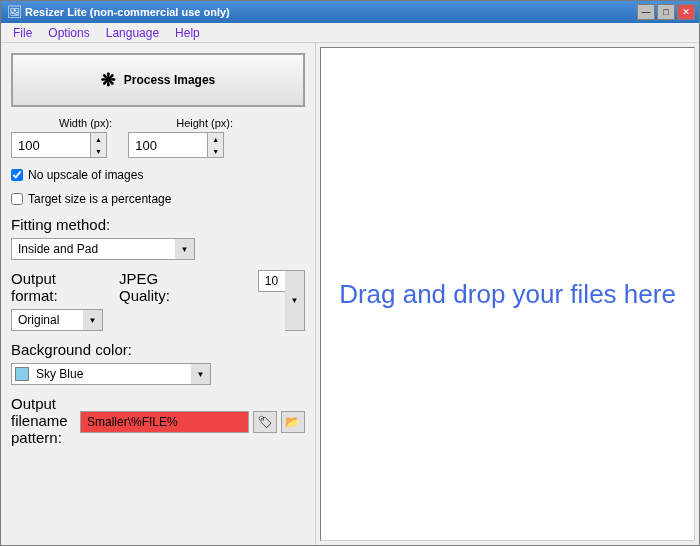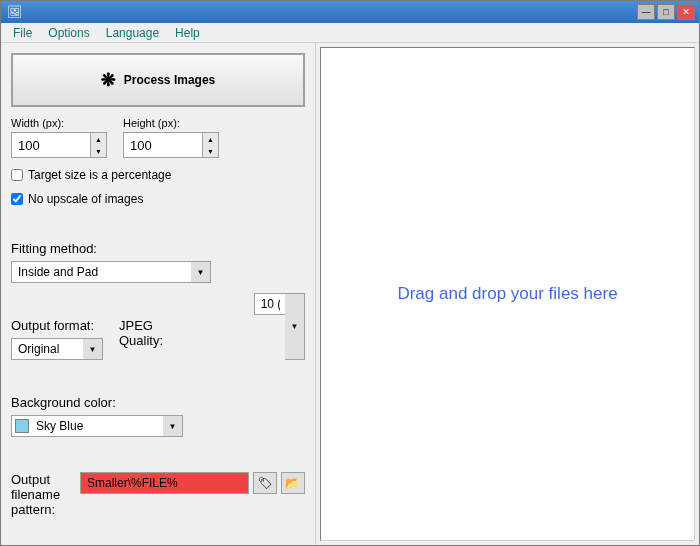--- a/index.html
+++ b/index.html
@@ -83,21 +83,21 @@
       display: flex;
       align-items: center;
       padding: 0 4px;
       border-bottom: 1px solid #d0d0d0;
       flex-shrink: 0;
     }
 
     .menu-item {
       padding: 2px 8px;
       cursor: pointer;
-      color: #0f766e;
+      color: #6d28d9;
     }
 
     .content-area {
       display: flex;
       flex: 1;
       overflow: hidden;
     }
 
     .left-panel {
       width: 315px;
@@ -115,21 +115,21 @@
       background: white;
       display: flex;
       align-items: center;
       justify-content: center;
       border: 1px inset #d0d0d0;
       margin: 4px;
     }
 
     .drop-text {
       color: #4169e1;
-      font-size: 17px;
+      font-size: 26px;
       font-weight: normal;
       text-align: center;
     }
 
     .process-btn {
       background: linear-gradient(to bottom, #f8f8f8, #e0e0e0);
       border: 2px solid #a0a0a0;
       padding: 14px 20px;
       cursor: pointer;
       display: flex;
@@ -153,20 +153,21 @@
 
     .field-group {
       display: flex;
       flex-direction: column;
       gap: 3px;
     }
 
     .field-label {
       color: #000;
       font-size: 11px;
+      margin-left: 48px;
     }
 
     .spinner-container {
       display: flex;
       align-items: stretch;
       border-radius: 12px;
     }
 
     .spinner-input {
       width: 80px;
@@ -204,23 +205,22 @@
       gap: 5px;
     }
 
     .checkbox-row input[type="checkbox"] {
       width: 12px;
       height: 12px;
     }
 
     .section-label {
       color: #000;
-      font-size: 13px;
+      font-size: 15px;
       margin-bottom: 2px;
-      margin-top: 25px;
     }
 
     .dropdown-container {
       position: relative;
     }
 
     .dropdown {
       appearance: none;
       -webkit-appearance: none;
       background: white;
@@ -241,21 +241,21 @@
       border: 1px solid #a0a0a0;
       border-left: none;
       display: flex;
       align-items: center;
       justify-content: center;
       pointer-events: none;
       font-size: 8px;
     }
 
     .fitting-dropdown {
-      width: 200px;
+      width: 184px;
     }
 
     .inline-row {
       display: flex;
       gap: 16px;
     }
 
     .output-format-group {
       display: flex;
       flex-direction: column;
@@ -315,20 +315,21 @@
     }
   </style>
 </head>
 <body>
 
 <div class="window">
 
   <div class="title-bar">
     <div class="title-bar-left">
       <span class="title-icon">🖼</span>
+      <span class="title-text">Resizer Lite (non-commercial use only)</span>
     </div>
     <div class="title-controls">
       <button class="title-btn">—</button>
       <button class="title-btn">□</button>
       <button class="title-btn close">✕</button>
     </div>
   </div>
 
   <div class="menu-bar">
     <span class="menu-item">File</span>
@@ -363,26 +364,26 @@
             <input class="spinner-input" type="text" value="100" style="">
             <div class="spinner-btns">
               <button class="spinner-btn">▲</button>
               <button class="spinner-btn">▼</button>
             </div>
           </div>
         </div>
       </div>
 
       <div class="checkbox-row">
+        <input type="checkbox" checked="" style="">
+        <label>No upscale of images</label>
+      </div>
+      <div class="checkbox-row">
         <input type="checkbox" style="">
         <label>Target size is a percentage</label>
-      </div>
-      <div class="checkbox-row">
-        <input type="checkbox" checked="" style="">
-        <label>No upscale of images</label>
       </div>
 
       <div class="field-group">
         <label class="section-label">Fitting method:</label>
         <div class="dropdown-container fitting-dropdown">
           <select class="dropdown">
             <option>Inside and Pad</option>
             <option>Stretch</option>
             <option>Crop</option>
             <option>Inside</option>
@@ -418,21 +419,21 @@
               <option>6</option>
               <option>5</option>
             </select>
             <div class="dropdown-arrow">▼</div>
           </div>
         </div>
       </div>
 
       <div class="bg-color-group field-group">
         <label class="section-label">Background color:</label>
-        <div class="dropdown-container" style="width:172px;">
+        <div class="dropdown-container" style="width:200px;">
           <select class="dropdown" style="padding-left: 24px;">
             <option>Sky Blue</option>
             <option>White</option>
             <option>Black</option>
             <option>Transparent</option>
           </select>
           <div class="dropdown-arrow">▼</div>
           <div style="position:absolute; left:4px; top:50%; transform:translateY(-50%); width:14px; height:14px; background:#87ceeb; border:1px solid #808080; pointer-events:none;"></div>
         </div>
       </div>

